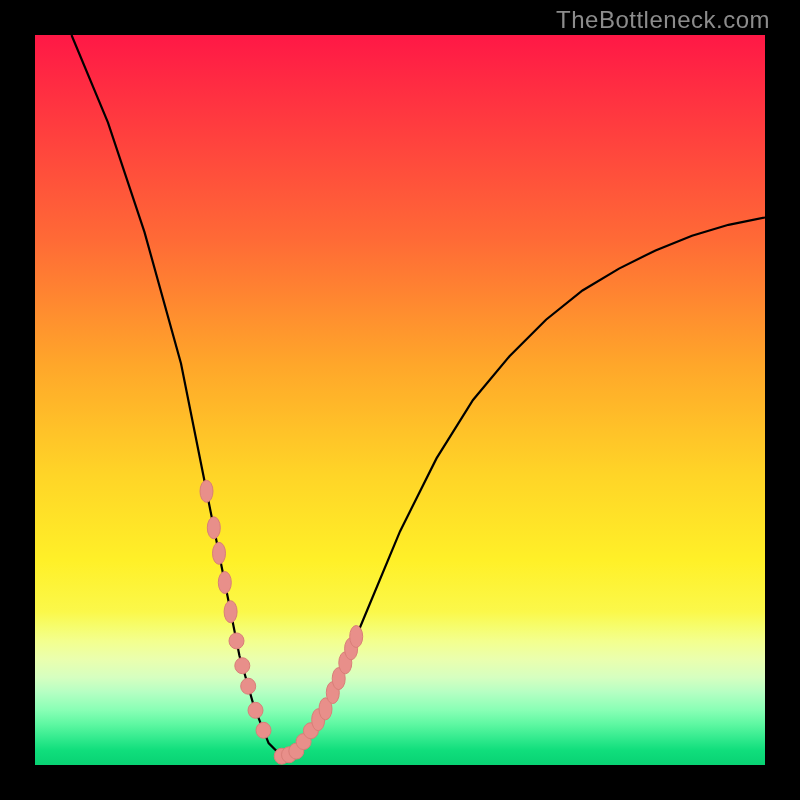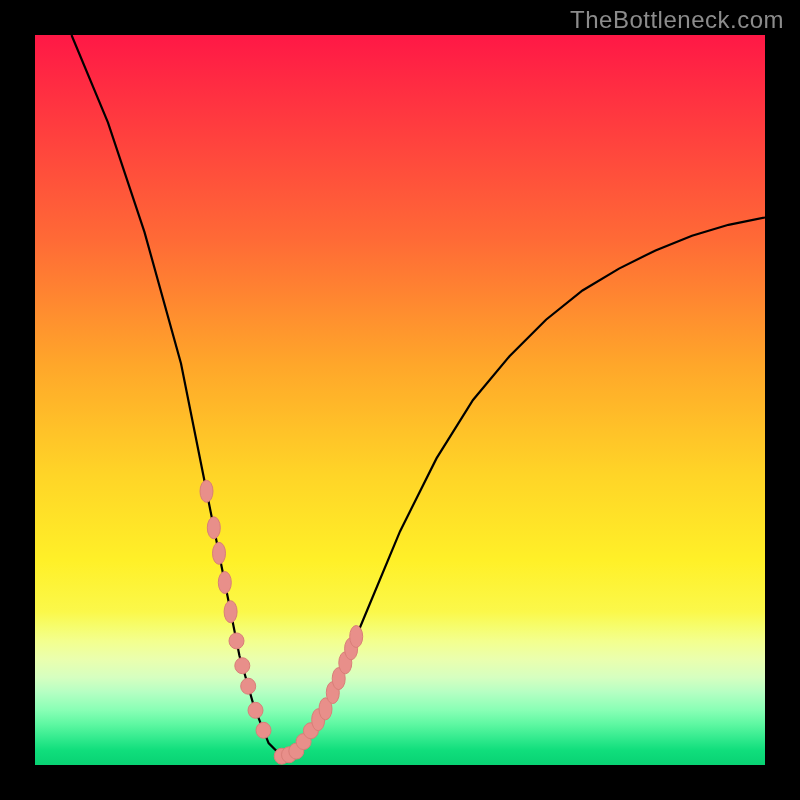--- a/index.html
+++ b/index.html
@@ -41,21 +41,21 @@
       #88ffb5 92.5%,
       #5cf7a1 94.5%,
       #2fe98c 96.5%,
       #10de7c 98%,
       #08d273 100%
     );
   }
   .watermark {
     position: absolute;
     top: 6px;
-    right: 16px;
+    right: 30px;
     color: #8c8c8c;
     font-size: 24px;
     font-weight: 500;
     letter-spacing: 0.5px;
     z-index: 10;
   }
   svg.curve {
     position: absolute;
     left: 0;
     top: 0;

